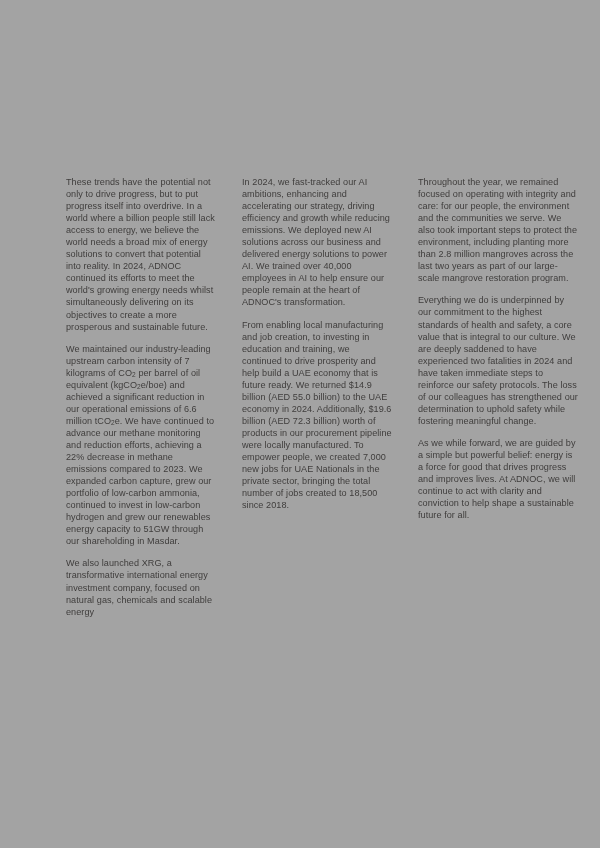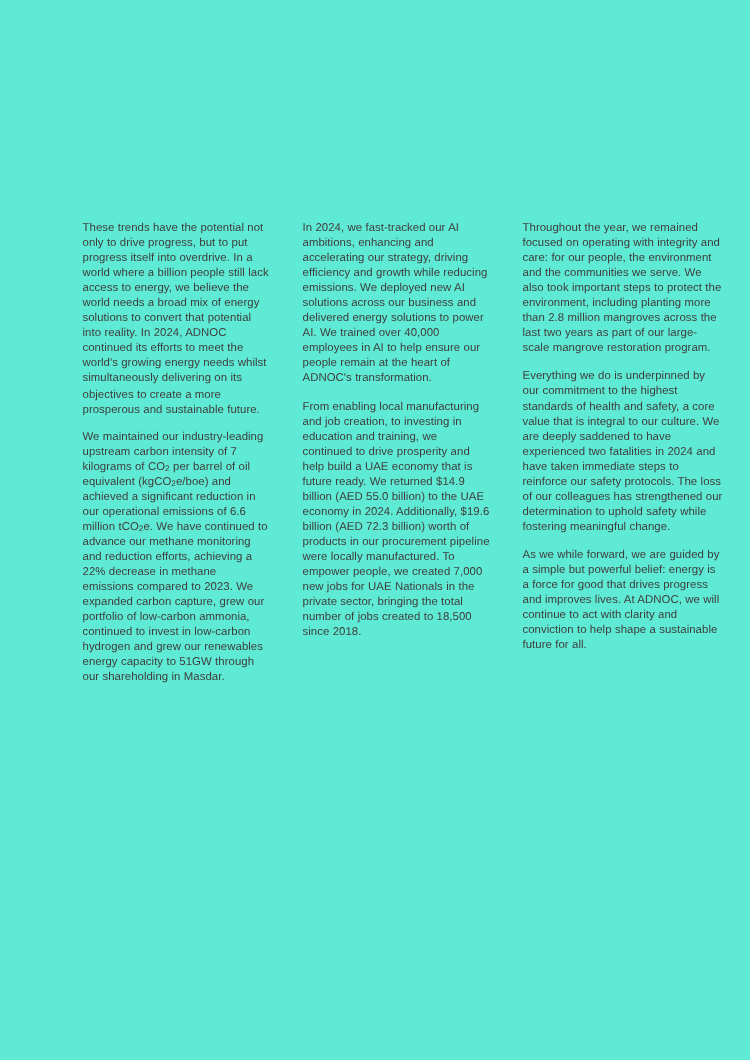--- a/index.html
+++ b/index.html
@@ -13,21 +13,21 @@
     position: relative;
     font-family: "Liberation Sans", sans-serif;
     -webkit-font-smoothing: antialiased;
   }
   .page {
     position: absolute;
     left: 0;
     top: 0;
     width: 600px;
     height: 848px;
-    background: #5eead4;
+    background: #a3a3a3;
     overflow: hidden;
   }
   .columns {
     position: absolute;
     left: 66px;
     top: 176px;
     width: 504px;
     display: flex;
     flex-direction: row;
     align-items: flex-start;
@@ -61,20 +61,21 @@
 </style>
 </head>
 <body>
 
 <div class="page">
   <div class="columns">
 
     <div class="column col-1">
       <p class="para">These trends have the potential not only to drive progress, but to put progress itself into overdrive. In a world where a billion people still lack access to energy, we believe the world needs a broad mix of energy solutions to convert that potential into reality. In 2024, ADNOC continued its efforts to meet the world's growing energy needs whilst simultaneously delivering on its objectives to create a more prosperous and sustainable future.</p>
       <p class="para"><span>We maintained our industry-leading upstream carbon intensity of 7 kilograms of CO</span><sub>2</sub><span> per barrel of oil equivalent (kgCO</span><sub>2</sub><span>e/boe) and achieved a significant reduction in our operational emissions of 6.6 million tCO</span><sub>2</sub><span>e. We have continued to advance our methane monitoring and reduction efforts, achieving a 22% decrease in methane emissions compared to 2023. We expanded carbon capture, grew our portfolio of low-carbon ammonia, continued to invest in low-carbon hydrogen and grew our renewables energy capacity to 51GW through our shareholding in Masdar.</span></p>
+      <p class="para">We also launched XRG, a transformative international energy investment company, focused on natural gas, chemicals and scalable energy</p>
     </div>
 
     <div class="column col-2">
       <p class="para">In 2024, we fast-tracked our AI ambitions, enhancing and accelerating our strategy, driving efficiency and growth while reducing emissions. We deployed new AI solutions across our business and delivered energy solutions to power AI. We trained over 40,000 employees in AI to help ensure our people remain at the heart of ADNOC's transformation.</p>
       <p class="para">From enabling local manufacturing and job creation, to investing in education and training, we continued to drive prosperity and help build a UAE economy that is future ready. We returned $14.9 billion (AED 55.0 billion) to the UAE economy in 2024. Additionally, $19.6 billion (AED 72.3 billion) worth of products in our procurement pipeline were locally manufactured. To empower people, we created 7,000 new jobs for UAE Nationals in the private sector, bringing the total number of jobs created to 18,500 since 2018.</p>
     </div>
 
     <div class="column col-3">
       <p class="para">Throughout the year, we remained focused on operating with integrity and care: for our people, the environment and the communities we serve. We also took important steps to protect the environment, including planting more than 2.8 million mangroves across the last two years as part of our large-scale mangrove restoration program.</p>
       <p class="para">Everything we do is underpinned by our commitment to the highest standards of health and safety, a core value that is integral to our culture. We are deeply saddened to have experienced two fatalities in 2024 and have taken immediate steps to reinforce our safety protocols. The loss of our colleagues has strengthened our determination to uphold safety while fostering meaningful change.</p>

